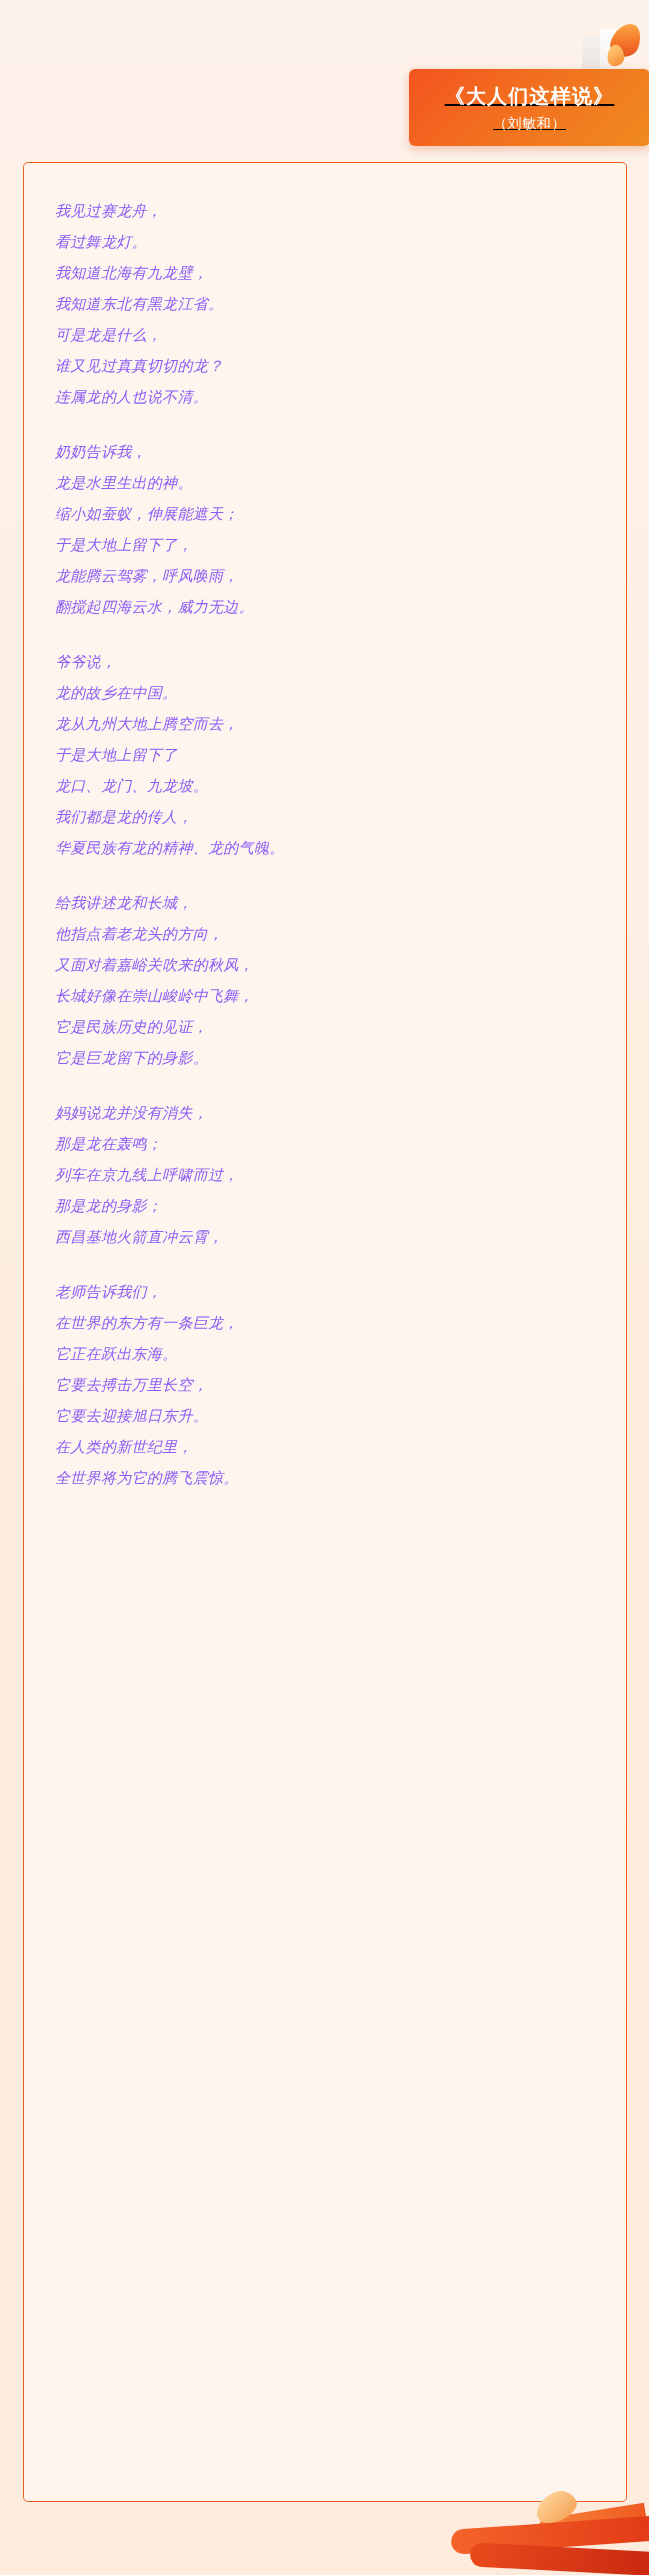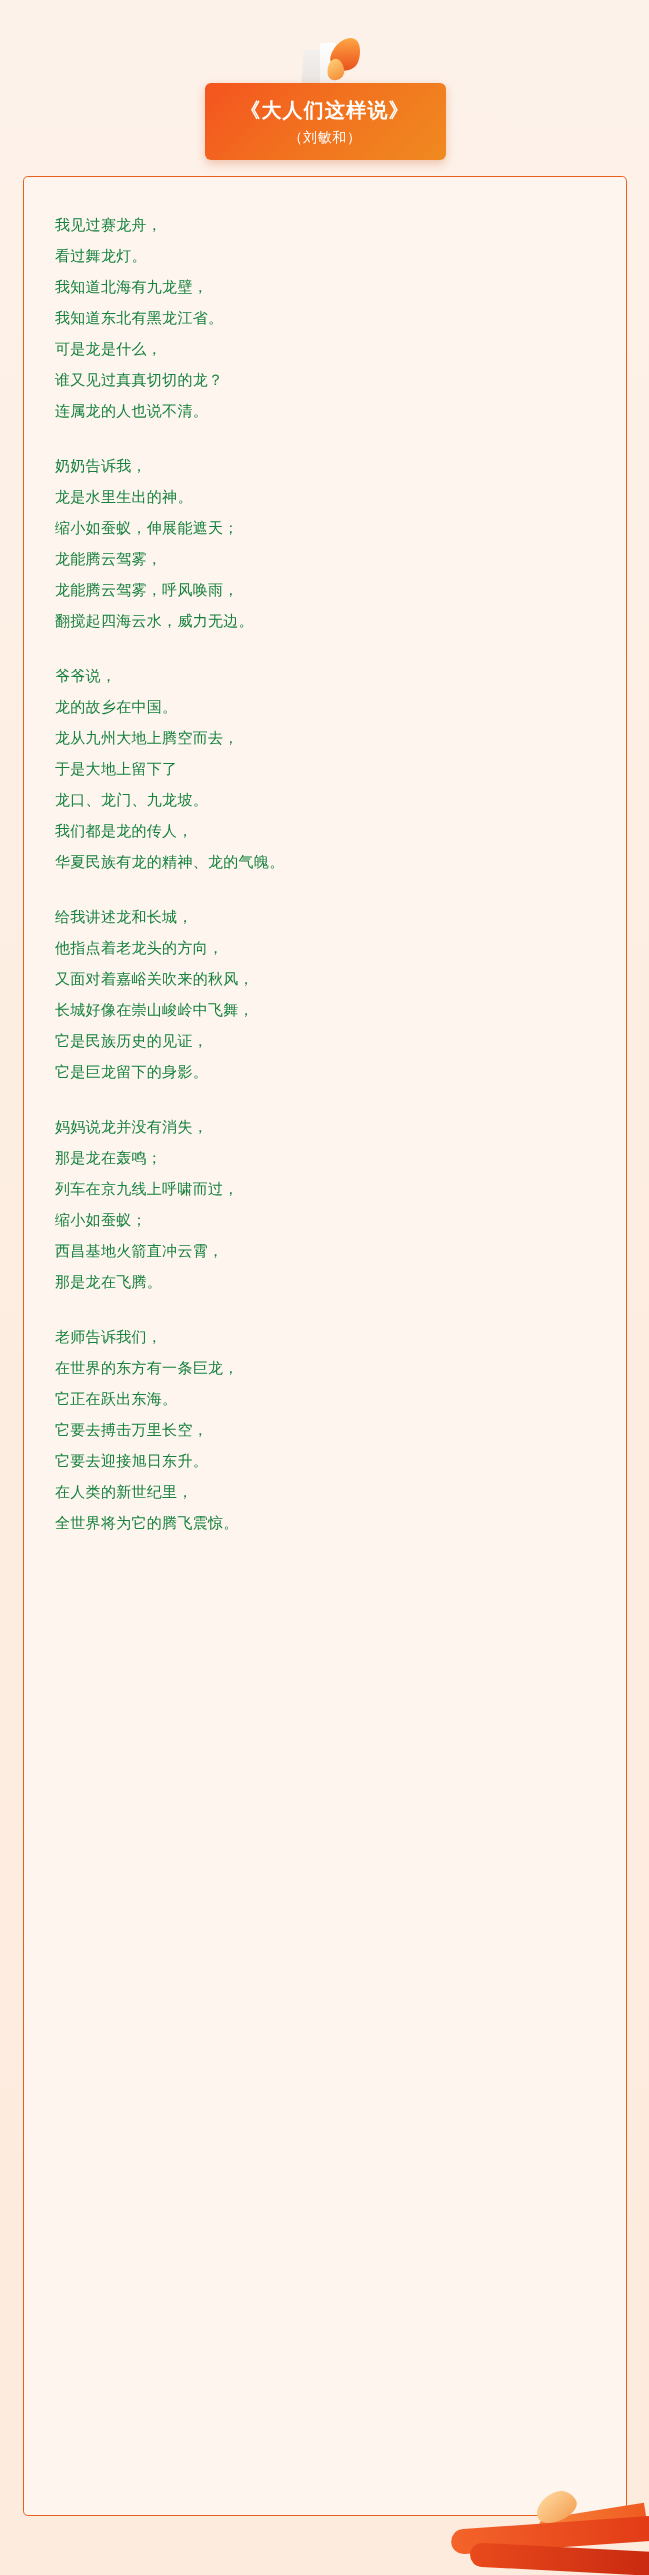--- a/index.html
+++ b/index.html
@@ -18,24 +18,25 @@
     width: 650px;
     min-height: 2576px;
     box-sizing: border-box;
     background: linear-gradient(180deg, #fdf2ea 0%, #fdeee2 40%, #fdebdd 100%);
     overflow: hidden;
   }
 
   
   .header {
     position: relative;
-    padding-top: 37px;
+    padding-top: 23px;
     display: flex;
     flex-direction: column;
-    align-items: center;
+    align-items: flex-end;
+    text-decoration: underline;
   }
   .ornament-top {
     position: relative;
     width: 90px;
     height: 72px;
     margin-bottom: -26.5px;
     z-index: 1;
   }
   .ornament-top .ribbon-left {
     position: absolute;
@@ -114,23 +115,24 @@
   }
   .stanza {
     margin: 0 0 24px 0;
   }
   .stanza:last-of-type {
     margin-bottom: 16px;
   }
   .line {
     font-size: 15px;
     line-height: 31px;
-    color: #15803d;
+    color: #8b5cf6;
     letter-spacing: 0.3px;
     white-space: pre-wrap;
+    font-style: italic;
   }
 
   
   .ornament-bottom {
     position: absolute;
     right: 0;
     bottom: 0;
     width: 253px;
     height: 120px;
     pointer-events: none;
@@ -204,21 +206,21 @@
       <div class="line">我知道东北有黑龙江省。</div>
       <div class="line">可是龙是什么，</div>
       <div class="line">谁又见过真真切切的龙？</div>
       <div class="line">连属龙的人也说不清。</div>
     </div>
 
     <div class="stanza">
       <div class="line">奶奶告诉我，</div>
       <div class="line">龙是水里生出的神。</div>
       <div class="line">缩小如蚕蚁，伸展能遮天；</div>
-      <div class="line">龙能腾云驾雾，</div>
+      <div class="line">于是大地上留下了，</div>
       <div class="line">龙能腾云驾雾，呼风唤雨，</div>
       <div class="line">翻搅起四海云水，威力无边。</div>
     </div>
 
     <div class="stanza">
       <div class="line">爷爷说，</div>
       <div class="line">龙的故乡在中国。</div>
       <div class="line">龙从九州大地上腾空而去，</div>
       <div class="line">于是大地上留下了</div>
       <div class="line">龙口、龙门、九龙坡。</div>
@@ -232,23 +234,22 @@
       <div class="line">又面对着嘉峪关吹来的秋风，</div>
       <div class="line">长城好像在崇山峻岭中飞舞，</div>
       <div class="line">它是民族历史的见证，</div>
       <div class="line">它是巨龙留下的身影。</div>
     </div>
 
     <div class="stanza">
       <div class="line">妈妈说龙并没有消失，</div>
       <div class="line">那是龙在轰鸣；</div>
       <div class="line">列车在京九线上呼啸而过，</div>
-      <div class="line">缩小如蚕蚁；</div>
+      <div class="line">那是龙的身影；</div>
       <div class="line">西昌基地火箭直冲云霄，</div>
-      <div class="line">那是龙在飞腾。</div>
     </div>
 
     <div class="stanza">
       <div class="line">老师告诉我们，</div>
       <div class="line">在世界的东方有一条巨龙，</div>
       <div class="line">它正在跃出东海。</div>
       <div class="line">它要去搏击万里长空，</div>
       <div class="line">它要去迎接旭日东升。</div>
       <div class="line">在人类的新世纪里，</div>
       <div class="line">全世界将为它的腾飞震惊。</div>

